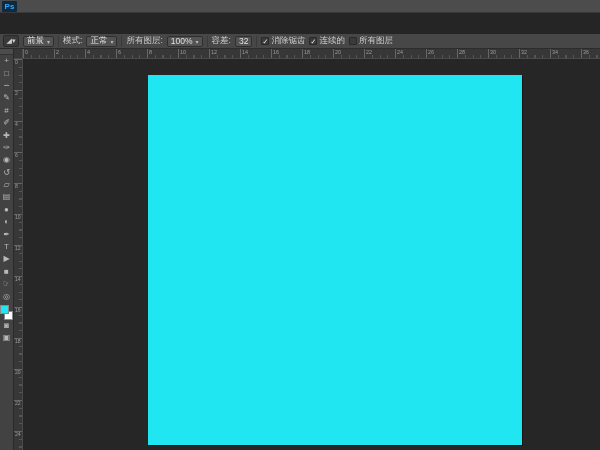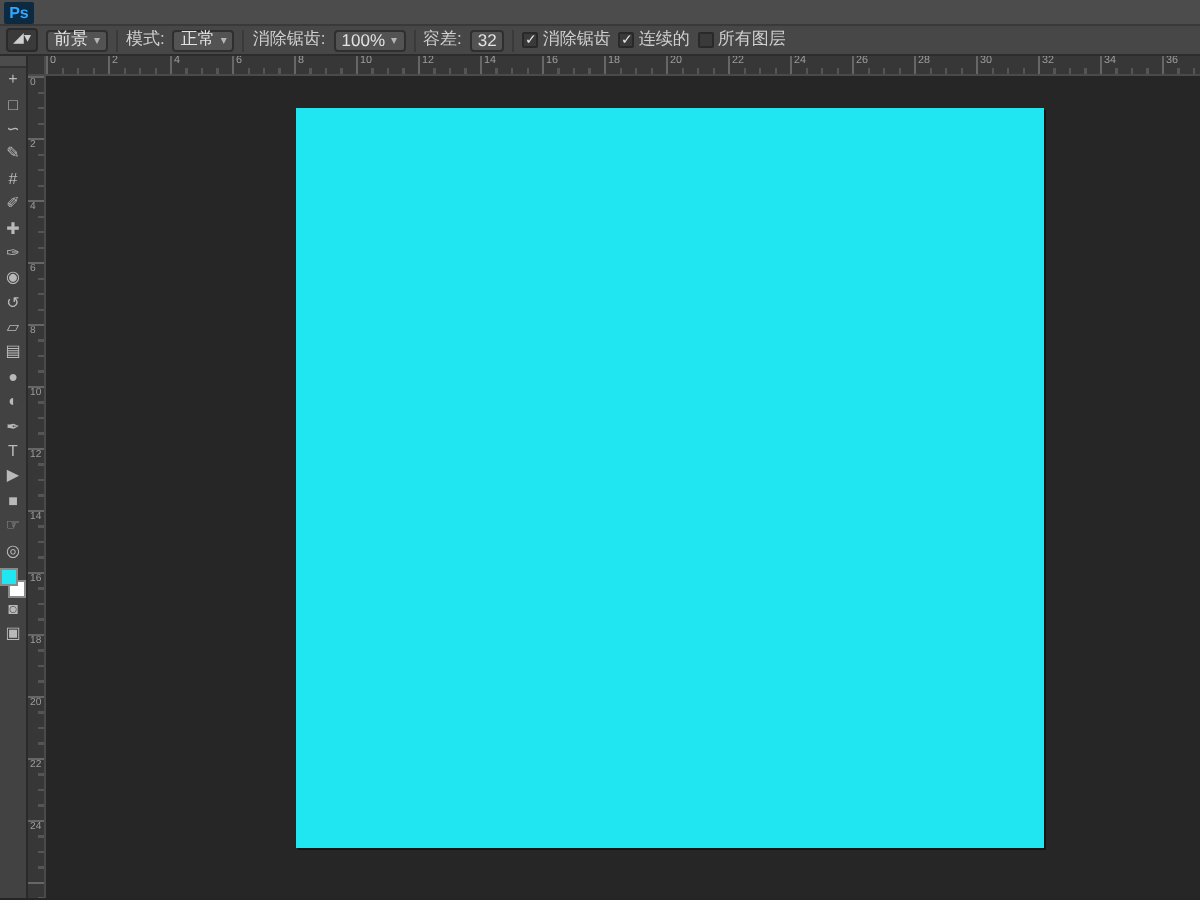--- a/index.html
+++ b/index.html
@@ -18,21 +18,21 @@
   .ps-logo {
     width:15px; height:11px; margin:1px 2px 1px 2px; background:#0c2a42;
     color:#31a8ff; font-weight:bold; font-size:8px; line-height:11px;
     text-align:center; border-radius:1px; flex:0 0 auto;
   }
   .menu-item { padding:0 5px; line-height:13px; color:#dadada; font-size:8.5px; cursor:default; white-space:nowrap; }
 
   
   .optionsbar {
     height:15px; background:#474747; border-bottom:1px solid #2c2c2c;
-    display:flex; align-items:center; gap:4px; padding:0 3px; font-size:8.5px;
+    display:flex; align-items:center; gap:4px; padding:0 3px; font-size:8.5px;margin-top:21px;
   }
   .tool-thumb {
     width:16px; height:12px; background:#3a3a3a; border:1px solid #2a2a2a; border-radius:2px;
     color:#cfcfcf; font-size:7px; line-height:10px; text-align:center; flex:0 0 auto;
   }
   .opt-sep { width:1px; height:11px; background:#3a3a3a; }
   .opt-label { color:#cfcfcf; white-space:nowrap;text-align:center; }
   .opt-select {
     background:#535353; border:1px solid #2f2f2f; border-radius:2px; height:11px;
     display:flex; align-items:center; gap:3px; padding:0 3px; color:#e2e2e2; white-space:nowrap;
@@ -130,21 +130,21 @@
     <span>前景</span>
     <span class="arr">▾</span>
   </div>
   <div class="opt-sep"></div>
   <span class="opt-label">模式:</span>
   <div class="opt-select">
     <span>正常</span>
     <span class="arr">▾</span>
   </div>
   <div class="opt-sep"></div>
-  <span class="opt-label">消除锯齿:</span>
+  <span class="opt-label">所有图层:</span>
   <div class="opt-select">
     <span>100%</span>
     <span class="arr">▾</span>
   </div>
   <div class="opt-sep"></div>
   <span class="opt-label">容差:</span>
   <div class="opt-input">
     <span>32</span>
   </div>
   <div class="opt-sep"></div>

